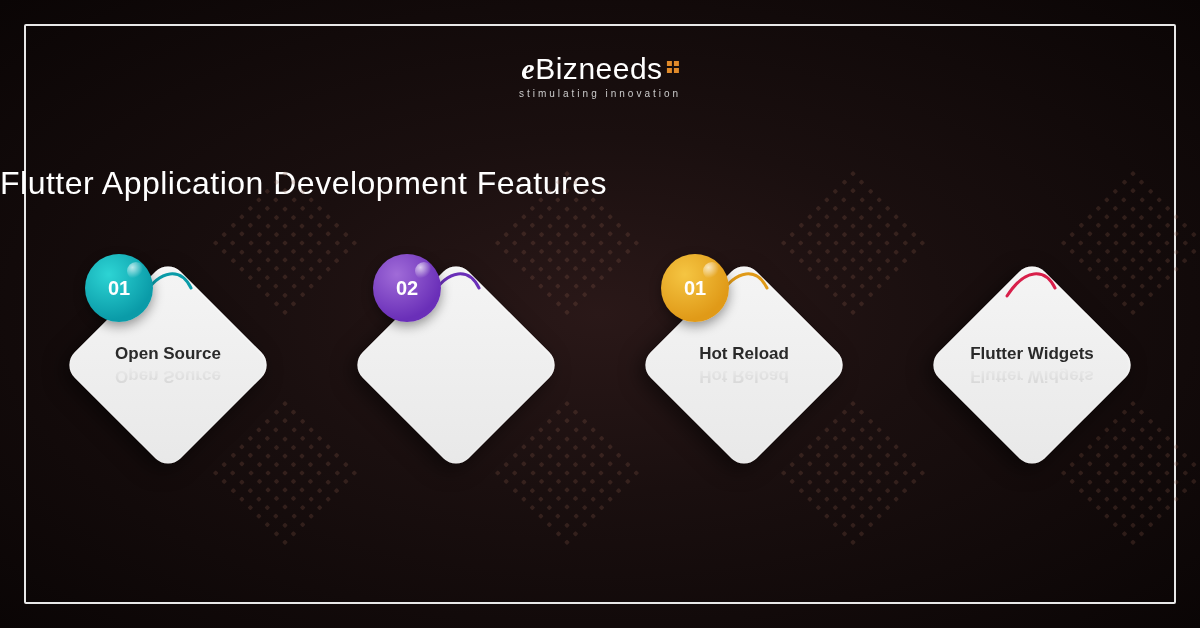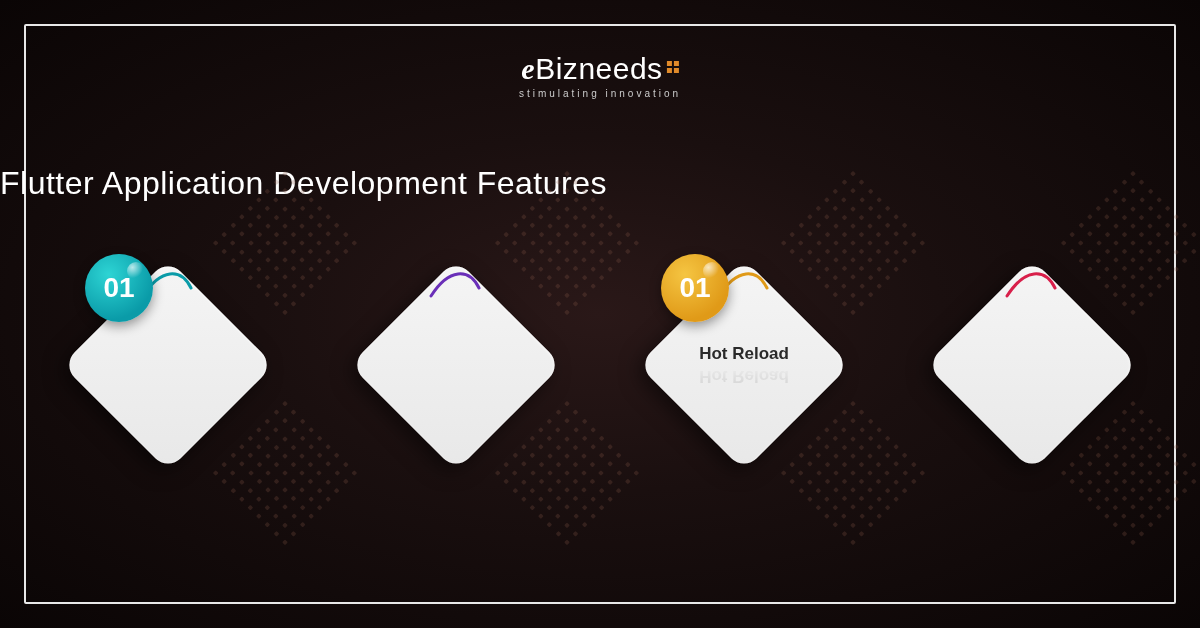--- a/index.html
+++ b/index.html
@@ -86,21 +86,21 @@
   .badge {
     position: absolute;
     width: 68px; height: 68px;
     border-radius: 50%;
     top: -6px;
     left: 22px;
     display: flex;
     align-items: center;
     justify-content: center;
     color: #fff;
-    font-size: 28px;
+    font-size: 20px;
     font-weight: 600;
     box-shadow: 0 4px 12px rgba(0,0,0,0.4);
     z-index: 3;
   }
   .badge::after {
     content: "";
     position: absolute;
     top: 8px; right: 8px;
     width: 18px; height: 18px;
     border-radius: 50%;
@@ -854,27 +854,34 @@
 <div class="cards">
 
   <div class="card-wrap">
     <div class="diamond"></div>
     <svg class="swoosh" viewBox="0 0 60 40">
         <path d="M2 30 C 20 2, 40 2, 50 22" stroke="#0a9ba8"></path>
       </svg>
     <div class="badge badge-1">
         <span>01</span>
       </div>
+    <div class="card-label">
+      <div class="txt">Open Source</div>
+      <div class="mirror">Open Source</div>
+    </div>
   </div>
 
   <div class="card-wrap">
     <div class="diamond"></div>
     <svg class="swoosh" viewBox="0 0 60 40">
         <path d="M2 30 C 20 2, 40 2, 50 22" stroke="#6a2fb8"></path>
       </svg>
+    <div class="badge badge-2">
+        <span>02</span>
+      </div>
   </div>
 
   <div class="card-wrap">
     <div class="diamond"></div>
     <svg class="swoosh" viewBox="0 0 60 40">
         <path d="M2 30 C 20 2, 40 2, 50 22" stroke="#e09a18"></path>
       </svg>
     <div class="badge badge-3">
         <span>01</span>
       </div>
@@ -882,15 +889,19 @@
       <div class="txt">Hot Reload</div>
       <div class="mirror">Hot Reload</div>
     </div>
   </div>
 
   <div class="card-wrap">
     <div class="diamond"></div>
     <svg class="swoosh" viewBox="0 0 60 40">
         <path d="M2 30 C 20 2, 40 2, 50 22" stroke="#d81f4a"></path>
       </svg>
+    <div class="card-label">
+      <div class="txt">Flutter Widgets</div>
+      <div class="mirror">Flutter Widgets</div>
+    </div>
   </div>
 
 </div>
 
 </body></html>

